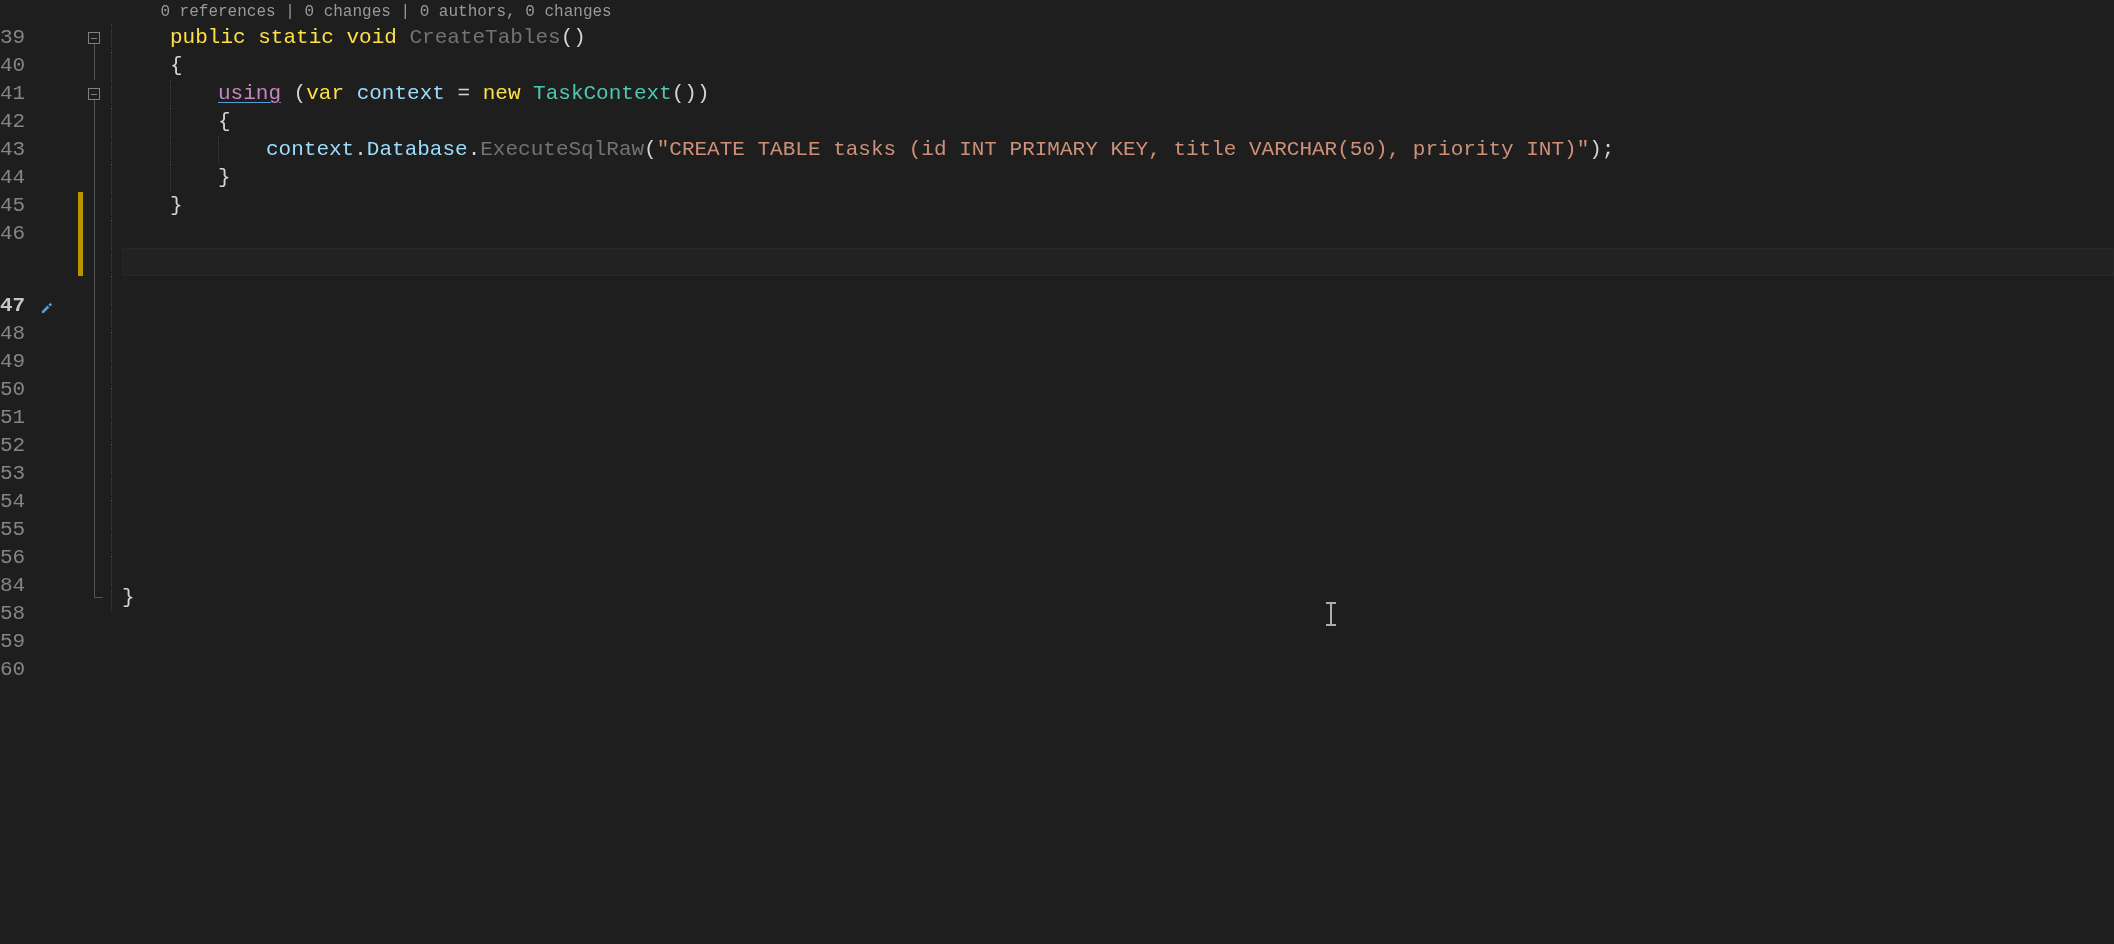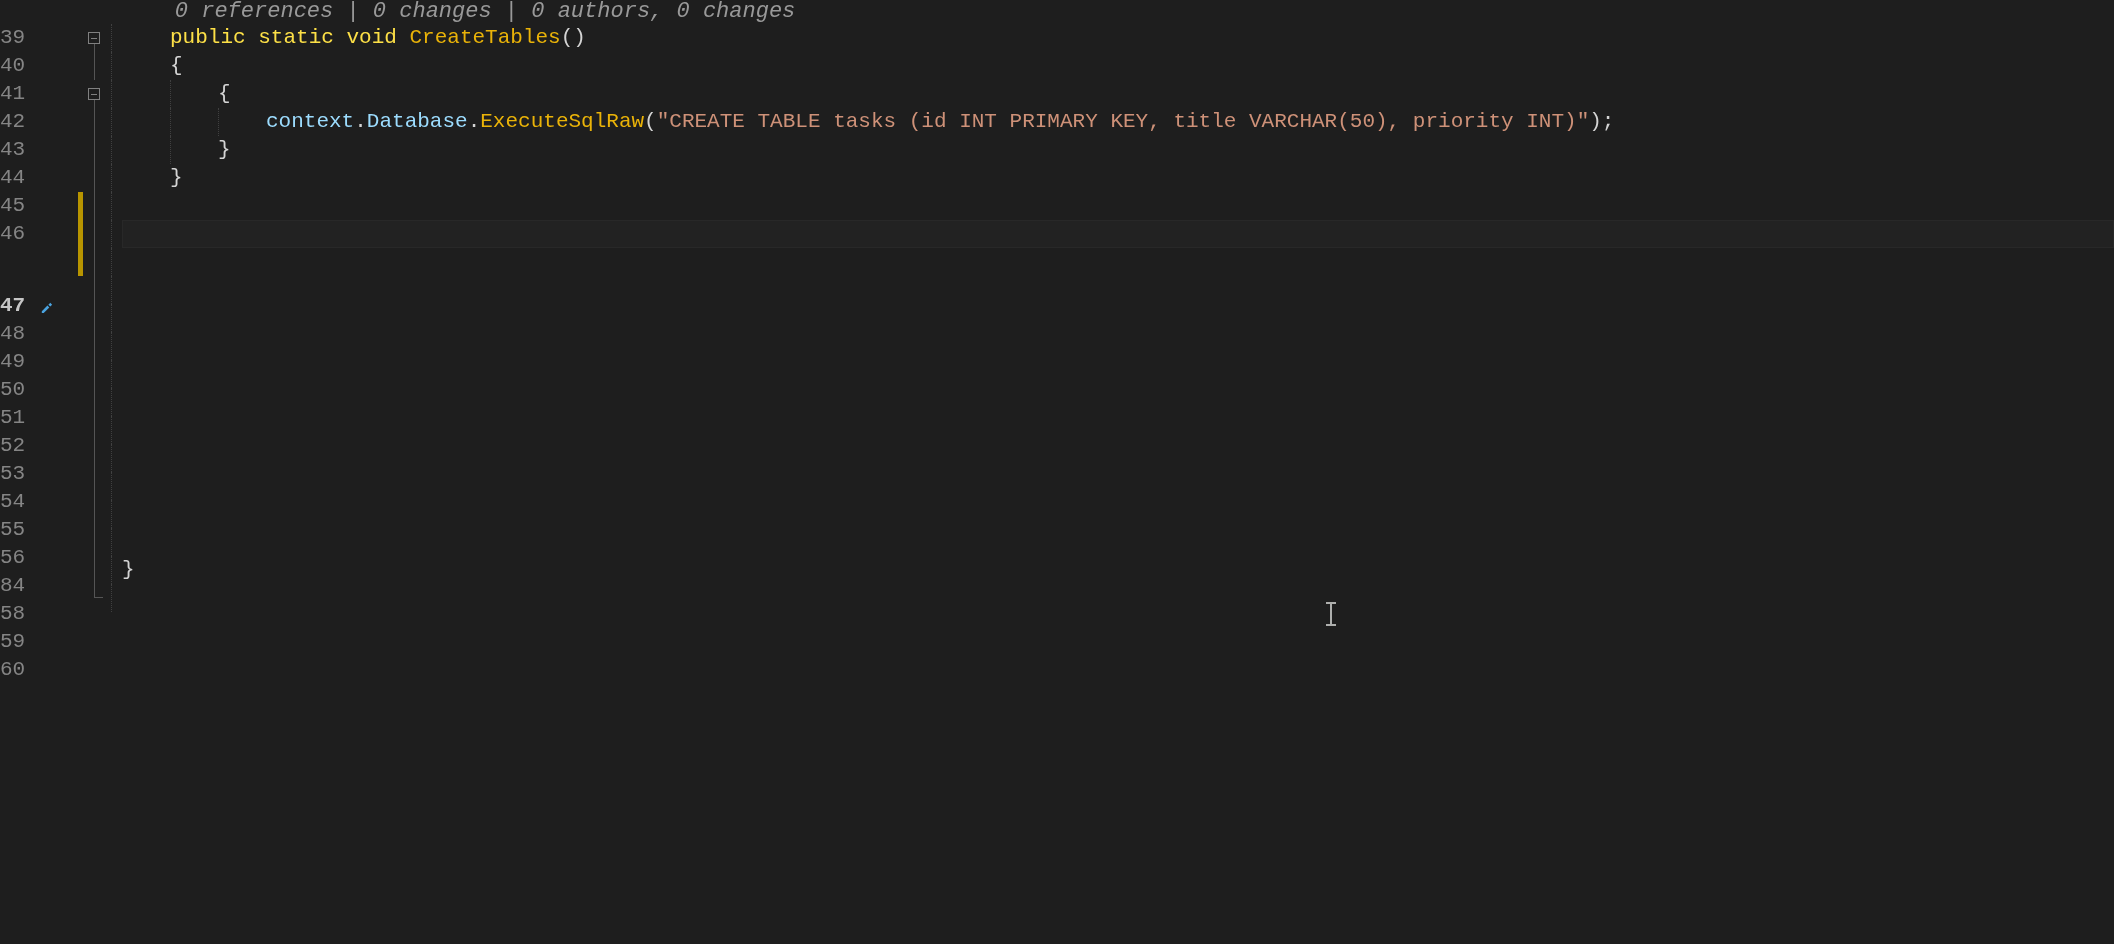--- a/index.html
+++ b/index.html
@@ -114,22 +114,21 @@
   }
   .code-col .row {
     height: 28px;
     line-height: 28px;
     white-space: pre;
     padding-left: 0;
     position: relative;
   }
   .codelens {
     color: #999999;
-    font-size: 22px;
-    font-style: italic;
+    font-size: 16px;
   }
   .row.current {
     background: rgba(255,255,255,0.02);
     outline: 1px solid #282828;
     outline-offset: -1px;
   }
   .indent-guide {
     display: inline-block;
     width: 48px;
     height: 100%;
@@ -141,21 +140,21 @@
     position: absolute;
     left: 0;
     top: 0;
     bottom: 0;
     border-left: 1px dotted #404040;
   }
   .indent-guide.first::before { border: none; }
   .k1 { color: #fde047; } 
   .k2 { color: #c586c0; } 
   .type { color: #4ec9b0; }
-  .fn { color: #eab308; }
+  .fn { color: #737373; }
   .var { color: #9cdcfe; }
   .pn { color: #d4d4d4; }
   .str { color: #ce9178; }
   .brush-icon {
     position: absolute;
     right: 24px;
     top: 7px;
     width: 15px;
     height: 15px;
   }
@@ -377,20 +376,21 @@
         <div class="vguide"></div>
       </div>
       <div class="cell"></div>
     </div>
 
   <div class="code-col" id="codecol">
     <div class="text-cursor" id="tcur" style="left: 1208px; top: 602px;"></div>
   <div class="row codelens" style="height: 24px; line-height: 24px;">    0 references | 0 changes | 0 authors, 0 changes</div>
       <div class="row"><span class="indent-guide first"></span><span class="k1">public</span><span class=""> </span><span class="k1">static</span><span class=""> </span><span class="k1">void</span><span class=""> </span><span class="fn">CreateTables</span><span class="pn">()</span></div>
       <div class="row"><span class="indent-guide first"></span><span class="pn">{</span></div>
+      <div class="row"><span class="indent-guide first"></span><span class="indent-guide"></span><span class="k2 underline">using</span><span class="pn"> (</span><span class="k1">var</span><span class=""> </span><span class="var">context</span><span class="pn"> = </span><span class="k1">new</span><span class=""> </span><span class="type">TaskContext</span><span class="pn">())</span></div>
       <div class="row"><span class="indent-guide first"></span><span class="indent-guide"></span><span class="pn">{</span></div>
       <div class="row"><span class="indent-guide first"></span><span class="indent-guide"></span><span class="indent-guide"></span><span class="var">context</span><span class="pn">.</span><span class="var">Database</span><span class="pn">.</span><span class="fn">ExecuteSqlRaw</span><span class="pn">(</span><span class="str">"CREATE TABLE tasks (id INT PRIMARY KEY, title VARCHAR(50), priority INT)"</span><span class="pn">);</span></div>
       <div class="row"><span class="indent-guide first"></span><span class="indent-guide"></span><span class="pn">}</span></div>
       <div class="row"><span class="indent-guide first"></span><span class="pn">}</span></div>
       <div class="row"><span class="indent-guide first"></span></div>
       <div class="row current"><span class="indent-guide first"></span></div>
       <div class="row"><span class="indent-guide first"></span></div>
       <div class="row"><span class="indent-guide first"></span></div>
       <div class="row"><span class="indent-guide first"></span></div>
       <div class="row"><span class="indent-guide first"></span></div>

